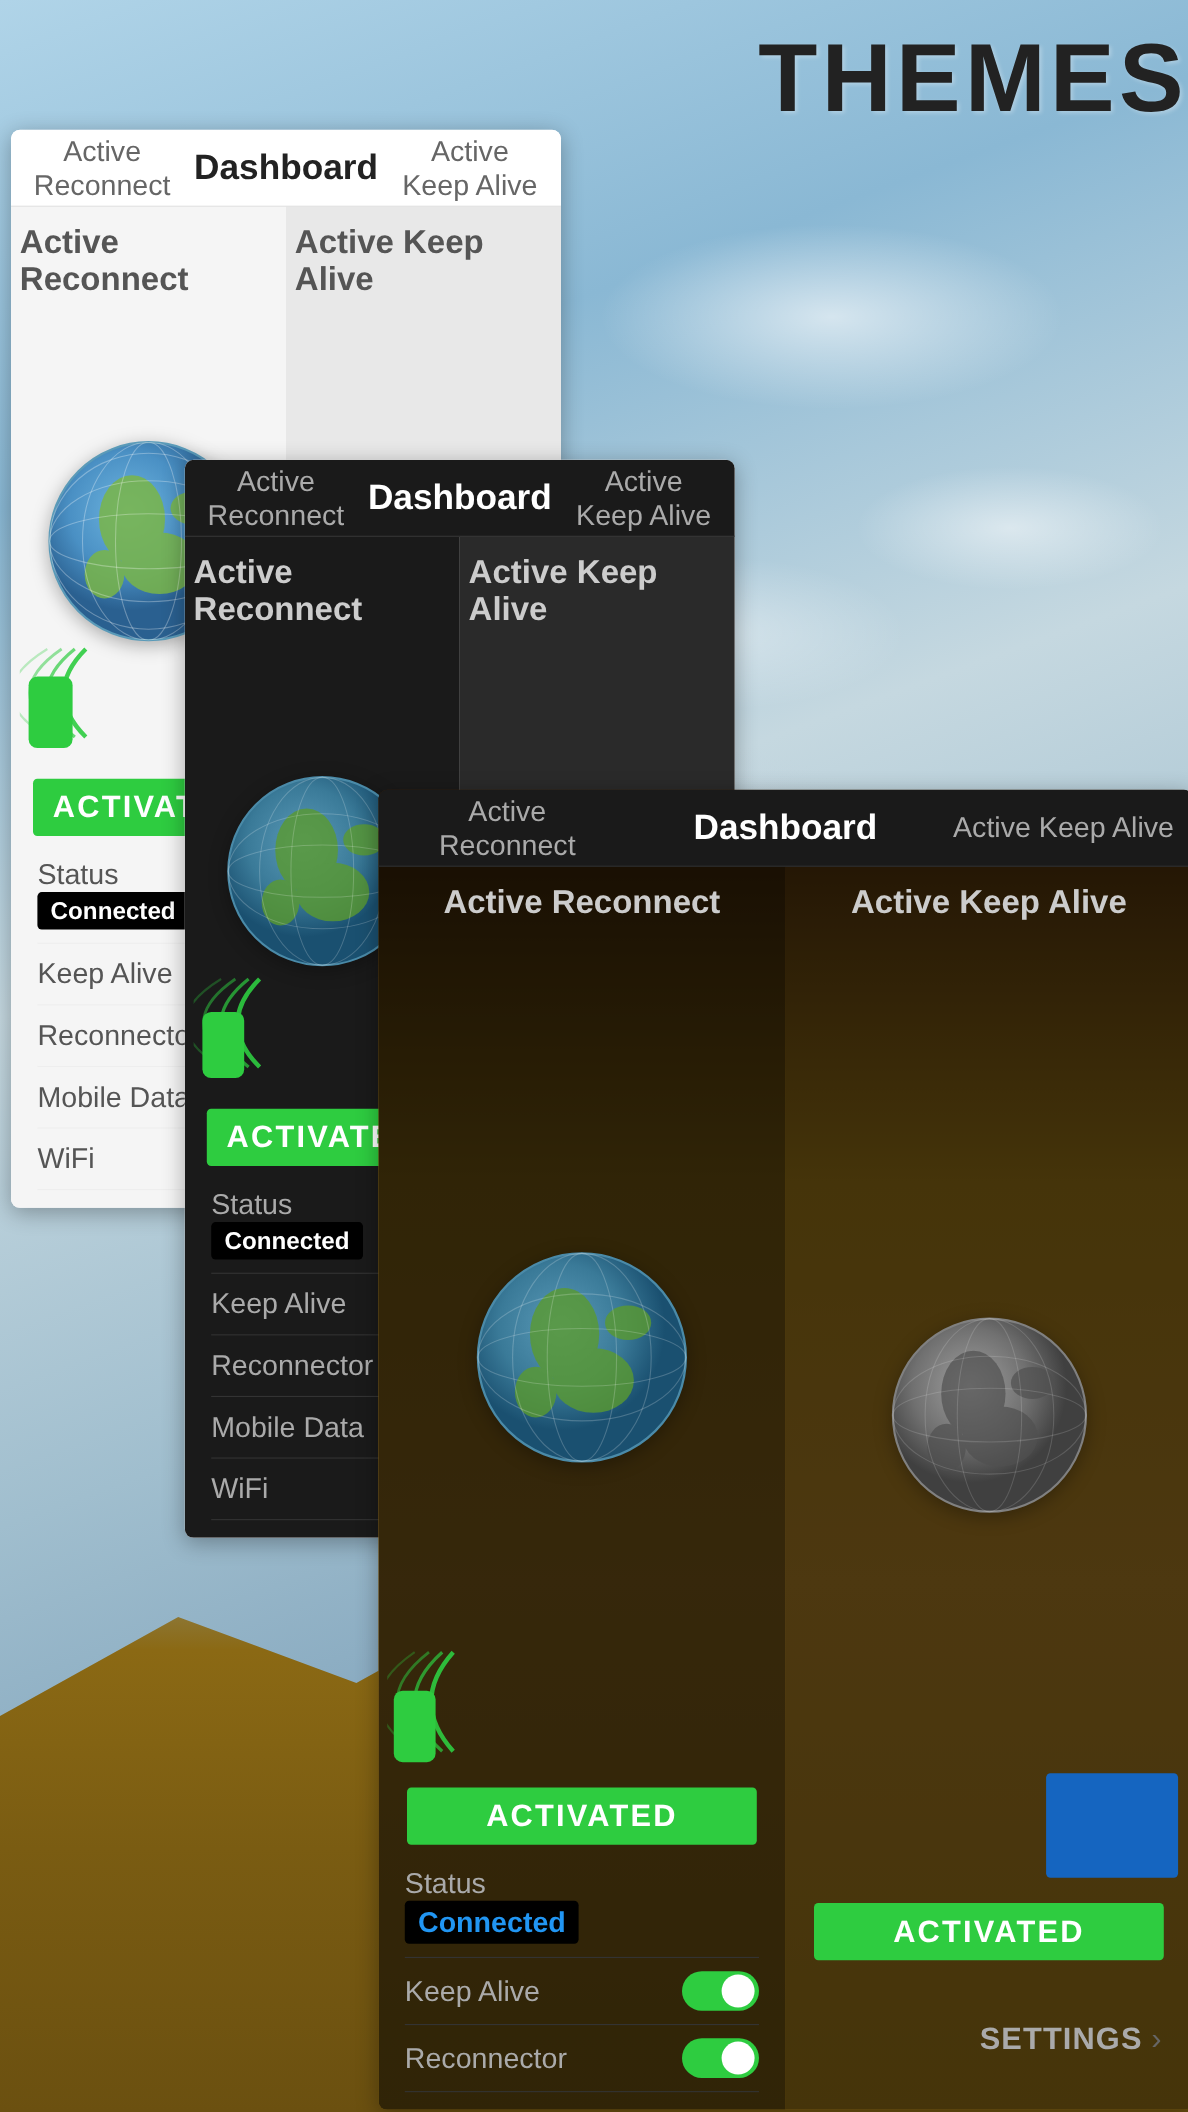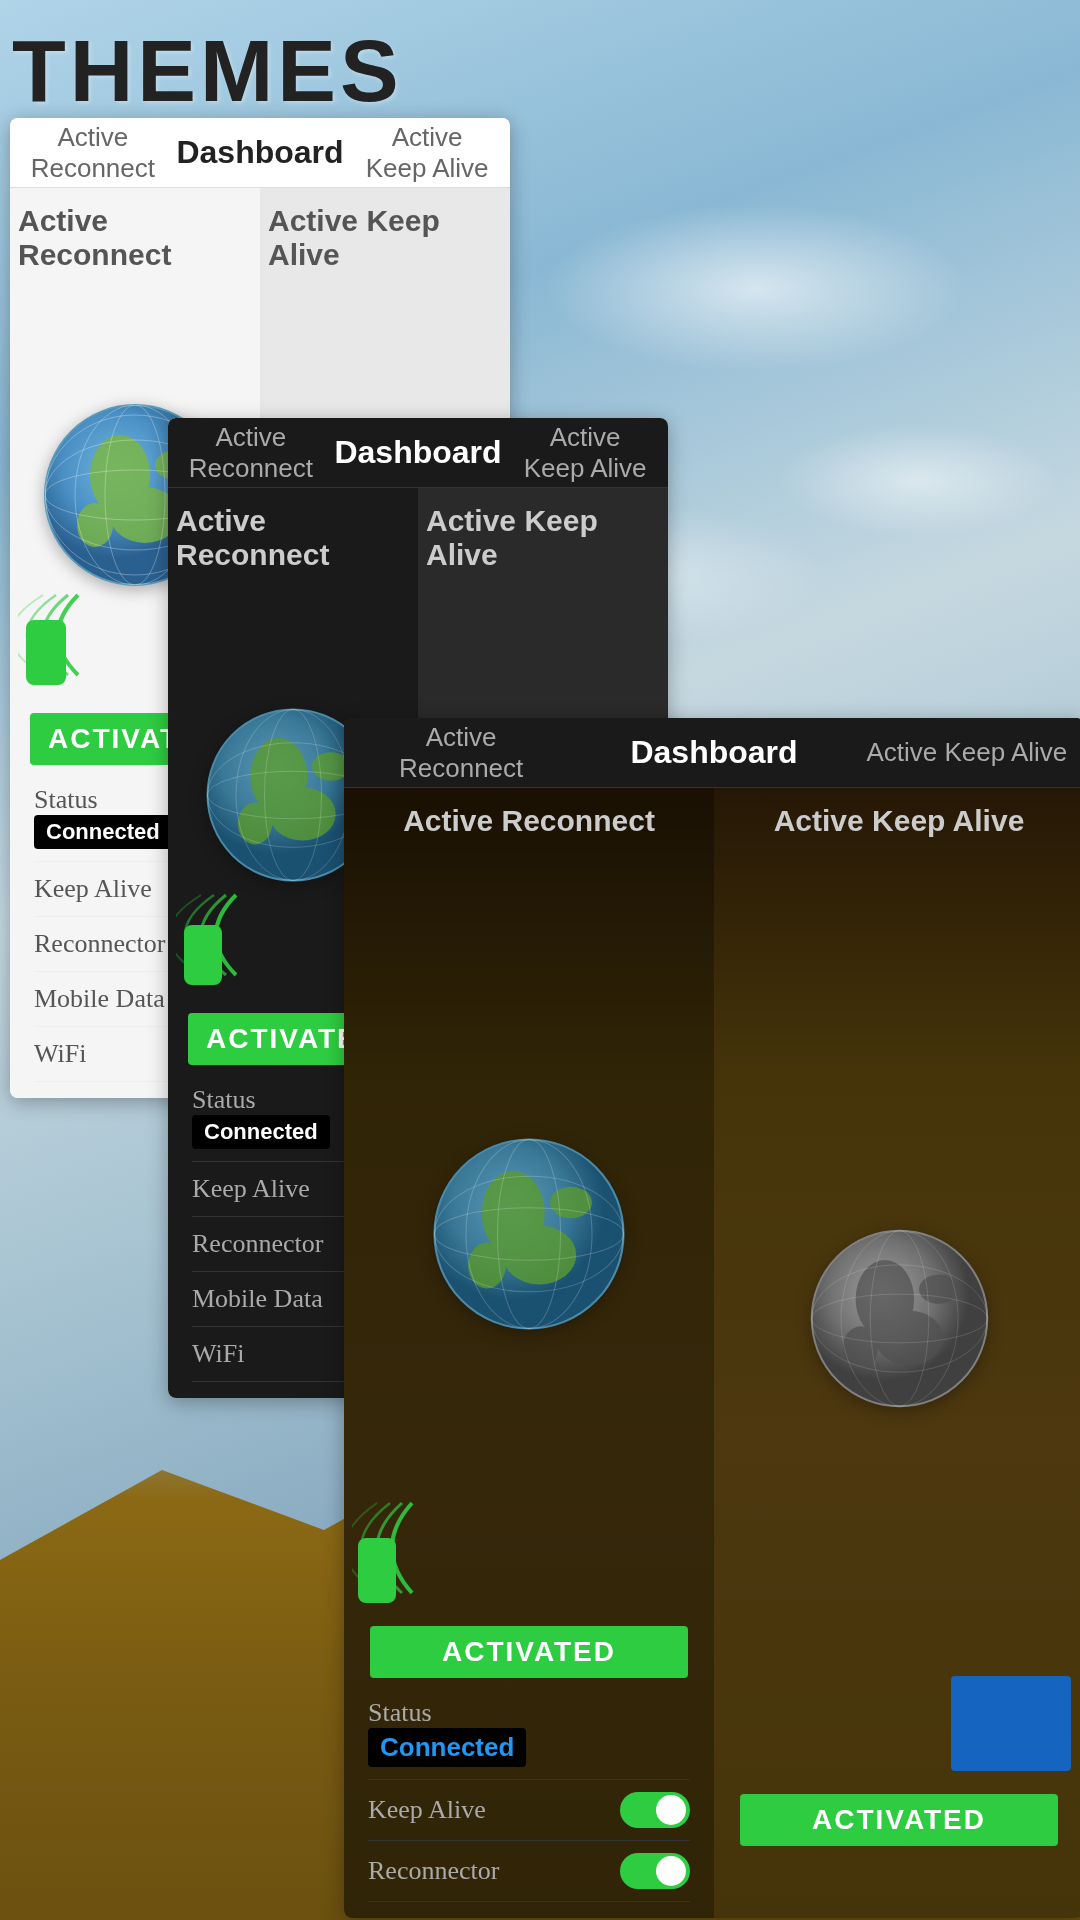--- a/index.html
+++ b/index.html
@@ -41,21 +41,21 @@
       width: 100%; height: 600px;
       background: linear-gradient(180deg, transparent 0%, #8B6914 30%, #7a5c12 60%, #6b5010 100%);
       z-index: 1;
       clip-path: polygon(0 40%, 15% 25%, 30% 35%, 45% 20%, 60% 30%, 75% 15%, 90% 28%, 100% 20%, 100% 100%, 0 100%);
     }
 
     .page-title {
       position: absolute;
       top: 20px;
       left: 12px; right: 0;
-      text-align: left;
+      text-align: right;
       font-size: 88px;
       font-weight: 900;
       color: #222;
       letter-spacing: 4px;
       z-index: 10;
       text-shadow: 2px 2px 4px rgba(255,255,255,0.3);
     }
 
     
     .card {
@@ -206,21 +206,20 @@
       border-bottom: 1px solid #eee;
     }
 
     .info-row.dark {
       border-bottom: 1px solid #333;
     }
 
     .info-label {
       font-size: 26px;
       color: #555;
-      font-family: Liberation Serif, serif;
     }
 
     .info-label.dark {
       color: #aaa;
     }
 
     .status-bar {
       background: #000000;
       border-radius: 4px;
       padding: 4px 12px;
@@ -603,16 +602,20 @@
             <ellipse cx="100" cy="100" rx="30" ry="90"></ellipse>
             <ellipse cx="100" cy="100" rx="60" ry="90"></ellipse>
           </g>
         </svg>
         <div style="width:120px; height:95px; background:#1565C0; position:absolute; bottom:15px; right:5px; border-radius:4px;"></div>
       </div>
 
       <div class="activated-bar">ACTIVATED</div>
 
       <div style="width:100%; padding:16px 20px; margin-top:16px;">
+        <div style="display:flex; justify-content:flex-end; align-items:center; padding:16px 0;">
+          <button class="settings-btn">SETTINGS</button>
+          <span style="font-size:28px; color:#666; margin-left:8px;">›</span>
+        </div>
       </div>
     </div>
   </div>
 </div>
 
 </body></html>

